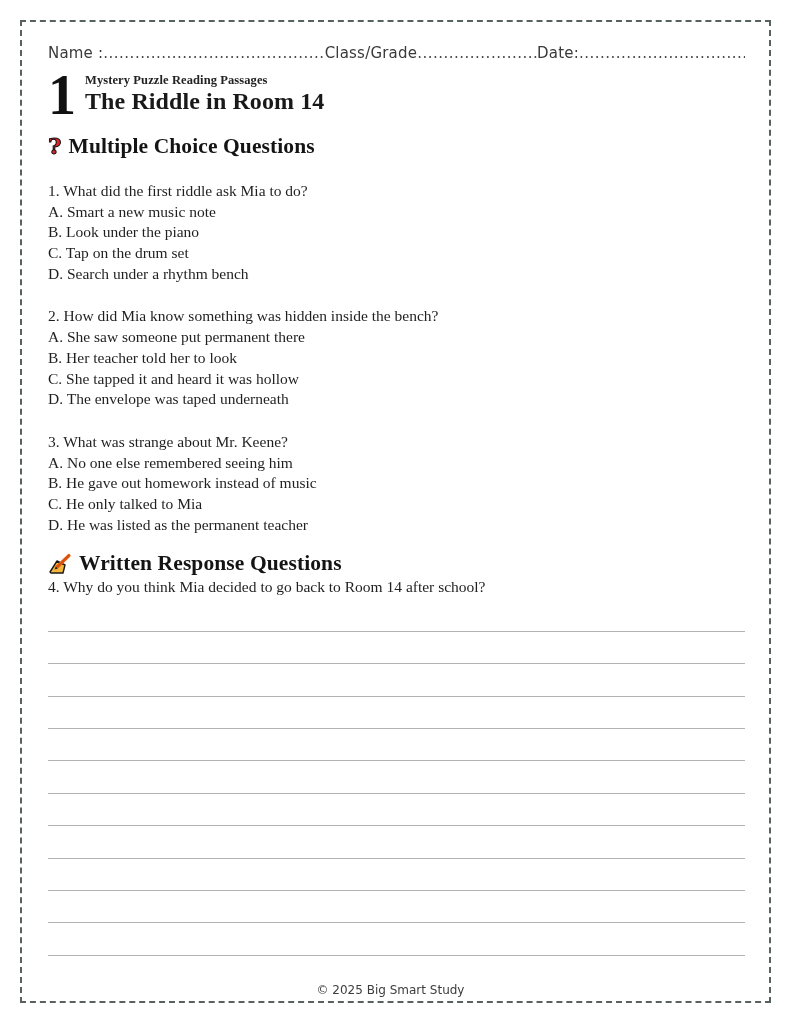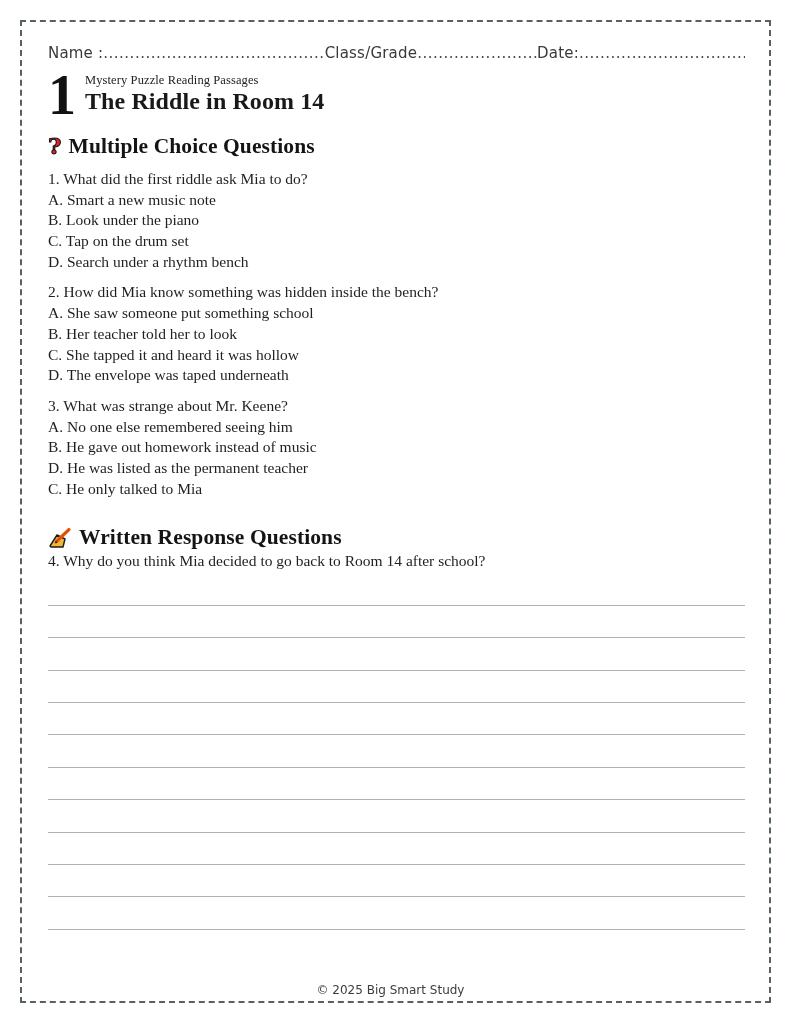--- a/index.html
+++ b/index.html
@@ -55,21 +55,21 @@
     font-family: "Liberation Serif", serif;
     font-size: 56px;
     font-weight: 700;
     line-height: 0.82;
     color: #111111;
     margin-right: 9px;
   }
   .title-col { display: flex; flex-direction: column; }
   .series-label {
     font-size: 12.5px;
-    font-weight: 400;
+    font-weight: 700;
     color: #222222;
     letter-spacing: 0.1px;
   }
   .passage-title {
     font-size: 24px;
     font-weight: 600;
     color: #191919;
     line-height: 1.1;
     letter-spacing: 0.1px;
   }
@@ -78,36 +78,36 @@
   .section-heading {
     display: flex;
     align-items: center;
     gap: 7px;
     font-size: 21.5px;
     font-weight: 600;
     color: #141414;
     letter-spacing: 0.1px;
   }
   .mcq-heading { margin-top: 15px; }
-  .written-heading { margin-top: 26px; }
+  .written-heading { margin-top: 16px; }
   .qmark-icon {
     font-family: "DejaVu Serif", serif;
     font-size: 23px;
     font-weight: 900;
     color: #e0262a;
     -webkit-text-stroke: 1.1px #191919;
     text-shadow: 0 0 0.5px #191919;
     line-height: 1;
     transform: translateY(-1px);
   }
   .writing-icon { display: inline-block; width: 24px; height: 22px; }
 
   
   .question-block {
-    margin-top: 10px;
+    margin-top: 22px;
     font-size: 15.5px;
     line-height: 20.7px;
     color: #1f1f1f;
   }
   .question-block + .question-block { }
   .q-line { display: block; }
 
   .written-q {
     font-size: 15.5px;
     line-height: 21px;
@@ -164,32 +164,32 @@
     <div class="question-block">
       <span class="q-line">1. What did the first riddle ask Mia to do?</span>
       <span class="q-line">A. Smart a new music note</span>
       <span class="q-line">B. Look under the piano</span>
       <span class="q-line">C. Tap on the drum set</span>
       <span class="q-line">D. Search under a rhythm bench</span>
     </div>
 
     <div class="question-block">
       <span class="q-line">2. How did Mia know something was hidden inside the bench?</span>
-      <span class="q-line">A. She saw someone put something school</span>
+      <span class="q-line">A. She saw someone put permanent there</span>
       <span class="q-line">B. Her teacher told her to look</span>
       <span class="q-line">C. She tapped it and heard it was hollow</span>
       <span class="q-line">D. The envelope was taped underneath</span>
     </div>
 
     <div class="question-block">
       <span class="q-line">3. What was strange about Mr. Keene?</span>
       <span class="q-line">A. No one else remembered seeing him</span>
       <span class="q-line">B. He gave out homework instead of music</span>
+      <span class="q-line">C. He only talked to Mia</span>
       <span class="q-line">D. He was listed as the permanent teacher</span>
-      <span class="q-line">C. He only talked to Mia</span>
     </div>
 
     <div class="section-heading written-heading">
       <svg class="writing-icon" viewBox="0 0 24 22" aria-hidden="true">
         <polygon points="2,19 9,8 17,12 15,20 3,20" fill="#f2b63a" stroke="#1a1a1a" stroke-width="1.4" stroke-linejoin="round"></polygon>
         <line x1="21" y1="2.5" x2="8.5" y2="14.5" stroke="#e8590c" stroke-width="3.2" stroke-linecap="round"></line>
         <line x1="21" y1="2.5" x2="8.5" y2="14.5" stroke="#1a1a1a" stroke-width="0.6" stroke-linecap="round" opacity="0.35"></line>
         <polygon points="6.5,16.5 9.5,15.5 8,13.8" fill="#1a1a1a"></polygon>
       </svg>
       <span>Written Response Questions</span>

